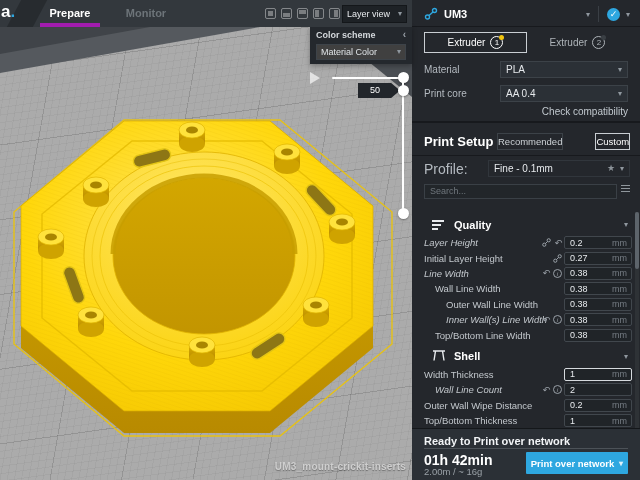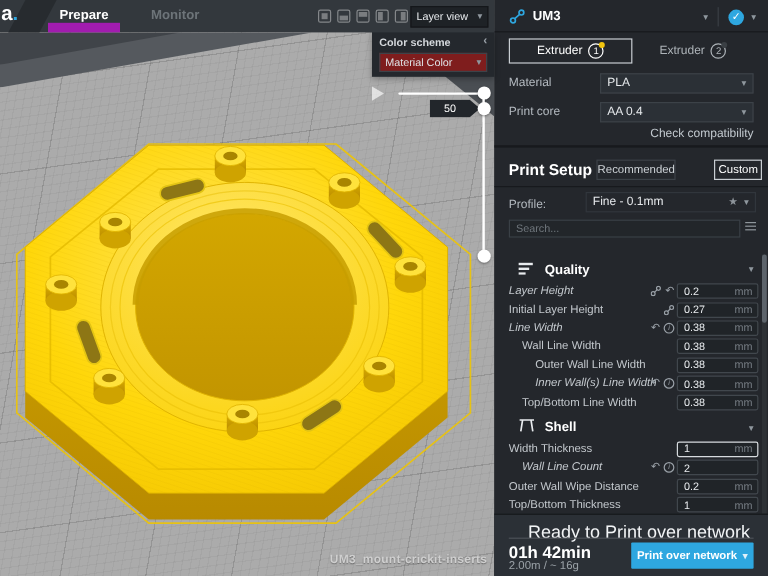--- a/index.html
+++ b/index.html
@@ -43,39 +43,39 @@
   .layer-tag { position:absolute; left:358px; top:83px; width:42px; height:15px;
     background:#22262b; color:#fff; font-size:9px; line-height:15px; text-align:center;
     clip-path:polygon(0 0,79% 0,100% 50%,79% 100%,0 100%); padding-right:8px; }
 
   
   .topbar { position:absolute; left:0; top:0; width:412px; height:27px; background:#33383d; z-index:10; }
   .topbar .slash { position:absolute; left:14px; top:0; width:26px; height:27px; background:#272b2f; transform:skewX(-28deg); }
   .logo { position:absolute; left:1px; top:2px; color:#fff; font-size:17px; font-weight:bold; }
   .logo b { color:#2ea7e0; }
   .tab { position:absolute; top:0; height:27px; line-height:26px; font-size:11px; font-weight:bold; }
-  .tab-prepare { left:40px; width:60px; text-align:center; color:#ffffff; border-bottom:8px solid #a21caf; }
+  .tab-prepare { left:40px; width:60px; text-align:center; color:#ffffff; border-bottom:4px solid #a21caf; }
   .tab-monitor { left:118px; width:56px; text-align:center; color:#6d7479; }
   .viewtools { position:absolute; left:265px; top:8px; display:flex; gap:5px; }
   .vt { width:11px; height:11px; border:1px solid rgba(255,255,255,.40); border-radius:2px; position:relative; }
   .vt::after { content:""; position:absolute; background:rgba(255,255,255,.35); }
   .vt-3d::after   { left:2px; top:2px; right:2px; bottom:2px; }
   .vt-front::after{ left:1px; right:1px; bottom:1px; height:4px; }
   .vt-top::after  { left:1px; right:1px; top:1px; height:4px; }
   .vt-left::after { left:1px; top:1px; bottom:1px; width:4px; }
   .vt-right::after{ right:1px; top:1px; bottom:1px; width:4px; }
   .layerview-dd { position:absolute; left:342px; top:5px; width:65px; height:18px; background:#1e2226;
     border:1px solid #14171a; color:#e8ebee; font-size:9px; line-height:16px; padding:0 4px; display:flex; justify-content:space-between; }
 
   
   .cs-panel { position:absolute; left:310px; top:26px; width:102px; height:38px; background:#24282d;
     box-shadow:0 2px 5px rgba(0,0,0,.3); z-index:9; padding:4px 6px; }
   .cs-head { display:flex; justify-content:space-between; color:#d4d8dc; font-size:9px; font-weight:bold; }
   .cs-head .collapse { color:#9aa1a8; font-size:10px; line-height:9px; }
-  .cs-dd { margin-top:4px; height:16px; background:#7f1d1d; border:1px solid #3d4349; color:#dfe3e6;
+  .cs-dd { margin-top:4px; height:16px; background:#404040; border:1px solid #3d4349; color:#dfe3e6;
     font-size:9px; line-height:14px; padding:0 4px; display:flex; justify-content:space-between; }
 
   .chev { color:#8f979e; font-size:8px; }
 
   
   .panel { position:absolute; left:412px; top:0; width:228px; height:480px; background:#24272c; color:#c3c8cd; }
   .hairline { position:absolute; left:0; width:228px; height:1px; background:#17191d; }
 
   .machine-row { position:absolute; left:12px; top:5px; width:206px; height:18px; display:flex; align-items:center; }
   .machine-name { color:#fff; font-size:11px; font-weight:bold; margin-left:6px; }
@@ -93,25 +93,25 @@
     font-size:8px; line-height:12px; text-align:center; }
   .numcirc .dot { position:absolute; right:-2px; top:-2px; width:5px; height:5px; border-radius:50%; }
 
   .field-row { position:absolute; left:12px; width:204px; height:17px; display:flex; align-items:center; }
   .field-row .lbl { font-size:10px; color:#b4bac0; }
   .dd { position:absolute; left:76px; width:128px; height:17px; background:#2b3036; border:1px solid #3c4248;
     font-size:10px; color:#e6e9ec; line-height:15px; padding:0 5px; display:flex; justify-content:space-between; }
   .link { position:absolute; right:12px; font-size:10px; color:#c2c9cf; }
 
   .ps-title { position:absolute; left:12px; top:134px; font-size:13px; font-weight:bold; color:#fff; }
-  .mode-btns { position:absolute; left:85px; top:133px; width:138px; height:17px; display:flex; }
+  .mode-btns { position:absolute; left:85px; top:133px; width:116px; height:17px; display:flex; }
   .mode-btn { flex:1; font-size:9.5px; text-align:center; line-height:15px; color:#cdd2d6; border:1px solid #3c4248; }
   .mode-btn.active { border:1px solid #c9ced3; color:#fff;margin-left:32px; }
   .profile-row { position:absolute; left:12px; top:160px; width:206px; height:17px; }
-  .profile-row .lbl { font-size:10px; color:#b4bac0; line-height:17px; }
+  .profile-row .lbl { font-size:14px; color:#b4bac0; line-height:17px; }
   .profile-dd { position:absolute; left:64px; top:0; width:142px; height:17px; border:1px solid #31363c;
     font-size:10px; color:#e6e9ec; line-height:15px; padding:0 5px; display:flex; }
   .profile-dd .star { margin-left:auto; color:#8d949a; font-size:9px; margin-right:5px; }
 
   .search-row { position:absolute; left:12px; top:180px; width:206px; height:15px; }
   .search-input { width:193px; height:15px; background:#22262a; border:1px solid #3a4046; color:#e6e9ec;
     font-size:9px; padding:0 5px; outline:none; }
   .search-input::placeholder { color:#6f767c; }
   .filter-btn { position:absolute; right:0; top:3px; width:9px; height:9px; }
   .filter-btn span { display:block; height:1px; background:#8f969c; margin-top:2px; }
@@ -127,21 +127,21 @@
   .srow .icons { position:absolute; right:78px; display:flex; gap:3px; align-items:center; color:#9aa1a8; font-size:9px; }
   .vbox { position:absolute; right:8px; width:68px; height:13px; background:#202428; border:1px solid #41474d;
     border-radius:2px; display:flex; align-items:center; }
   .vbox.hl { border-color:#d6dade; }
   .vbox .val { font-size:9px; color:#e8ebee; padding-left:5px; }
   .vbox .unit { font-size:9px; color:#767d84; margin-left:auto; padding-right:4px; }
   .scrollbar { position:absolute; right:1px; top:1px; width:4px; height:228px; background:#2e3236; }
   .scrollbar .thumb { width:4px; height:57px; margin-top:0; background:#5d646b; border-radius:2px; }
 
   .footer { position:absolute; left:0; top:428px; width:228px; height:52px; background:#2b3036; border-top:1px solid #14171a; }
-  .job-status { position:absolute; left:28px; top:6px; font-size:15px; font-weight:normal; color:#f2f4f6; }
+  .job-status { position:absolute; left:12px; top:6px; font-size:11px; font-weight:bold; color:#f2f4f6; }
   .job-div { position:absolute; left:12px; top:19px; width:204px; height:1px; background:#4c5258; }
   .job-time { position:absolute; left:12px; top:23px; font-size:14px; font-weight:bold; color:#fff; }
   .job-usage { position:absolute; left:12px; top:37px; font-size:9.5px; color:#9aa1a7; }
   .print-btn { position:absolute; right:12px; top:23px; width:102px; height:22px; background:#2ea7e0; color:#fff;
     border:none; border-radius:1px; font-size:9.5px; font-weight:bold; display:flex; align-items:center; }
   .print-btn .txt { flex:1; text-align:center; }
   .print-btn .chev { color:#dff1fa; margin-right:5px; font-size:8px; }
 </style>
 </head>
 <body>

